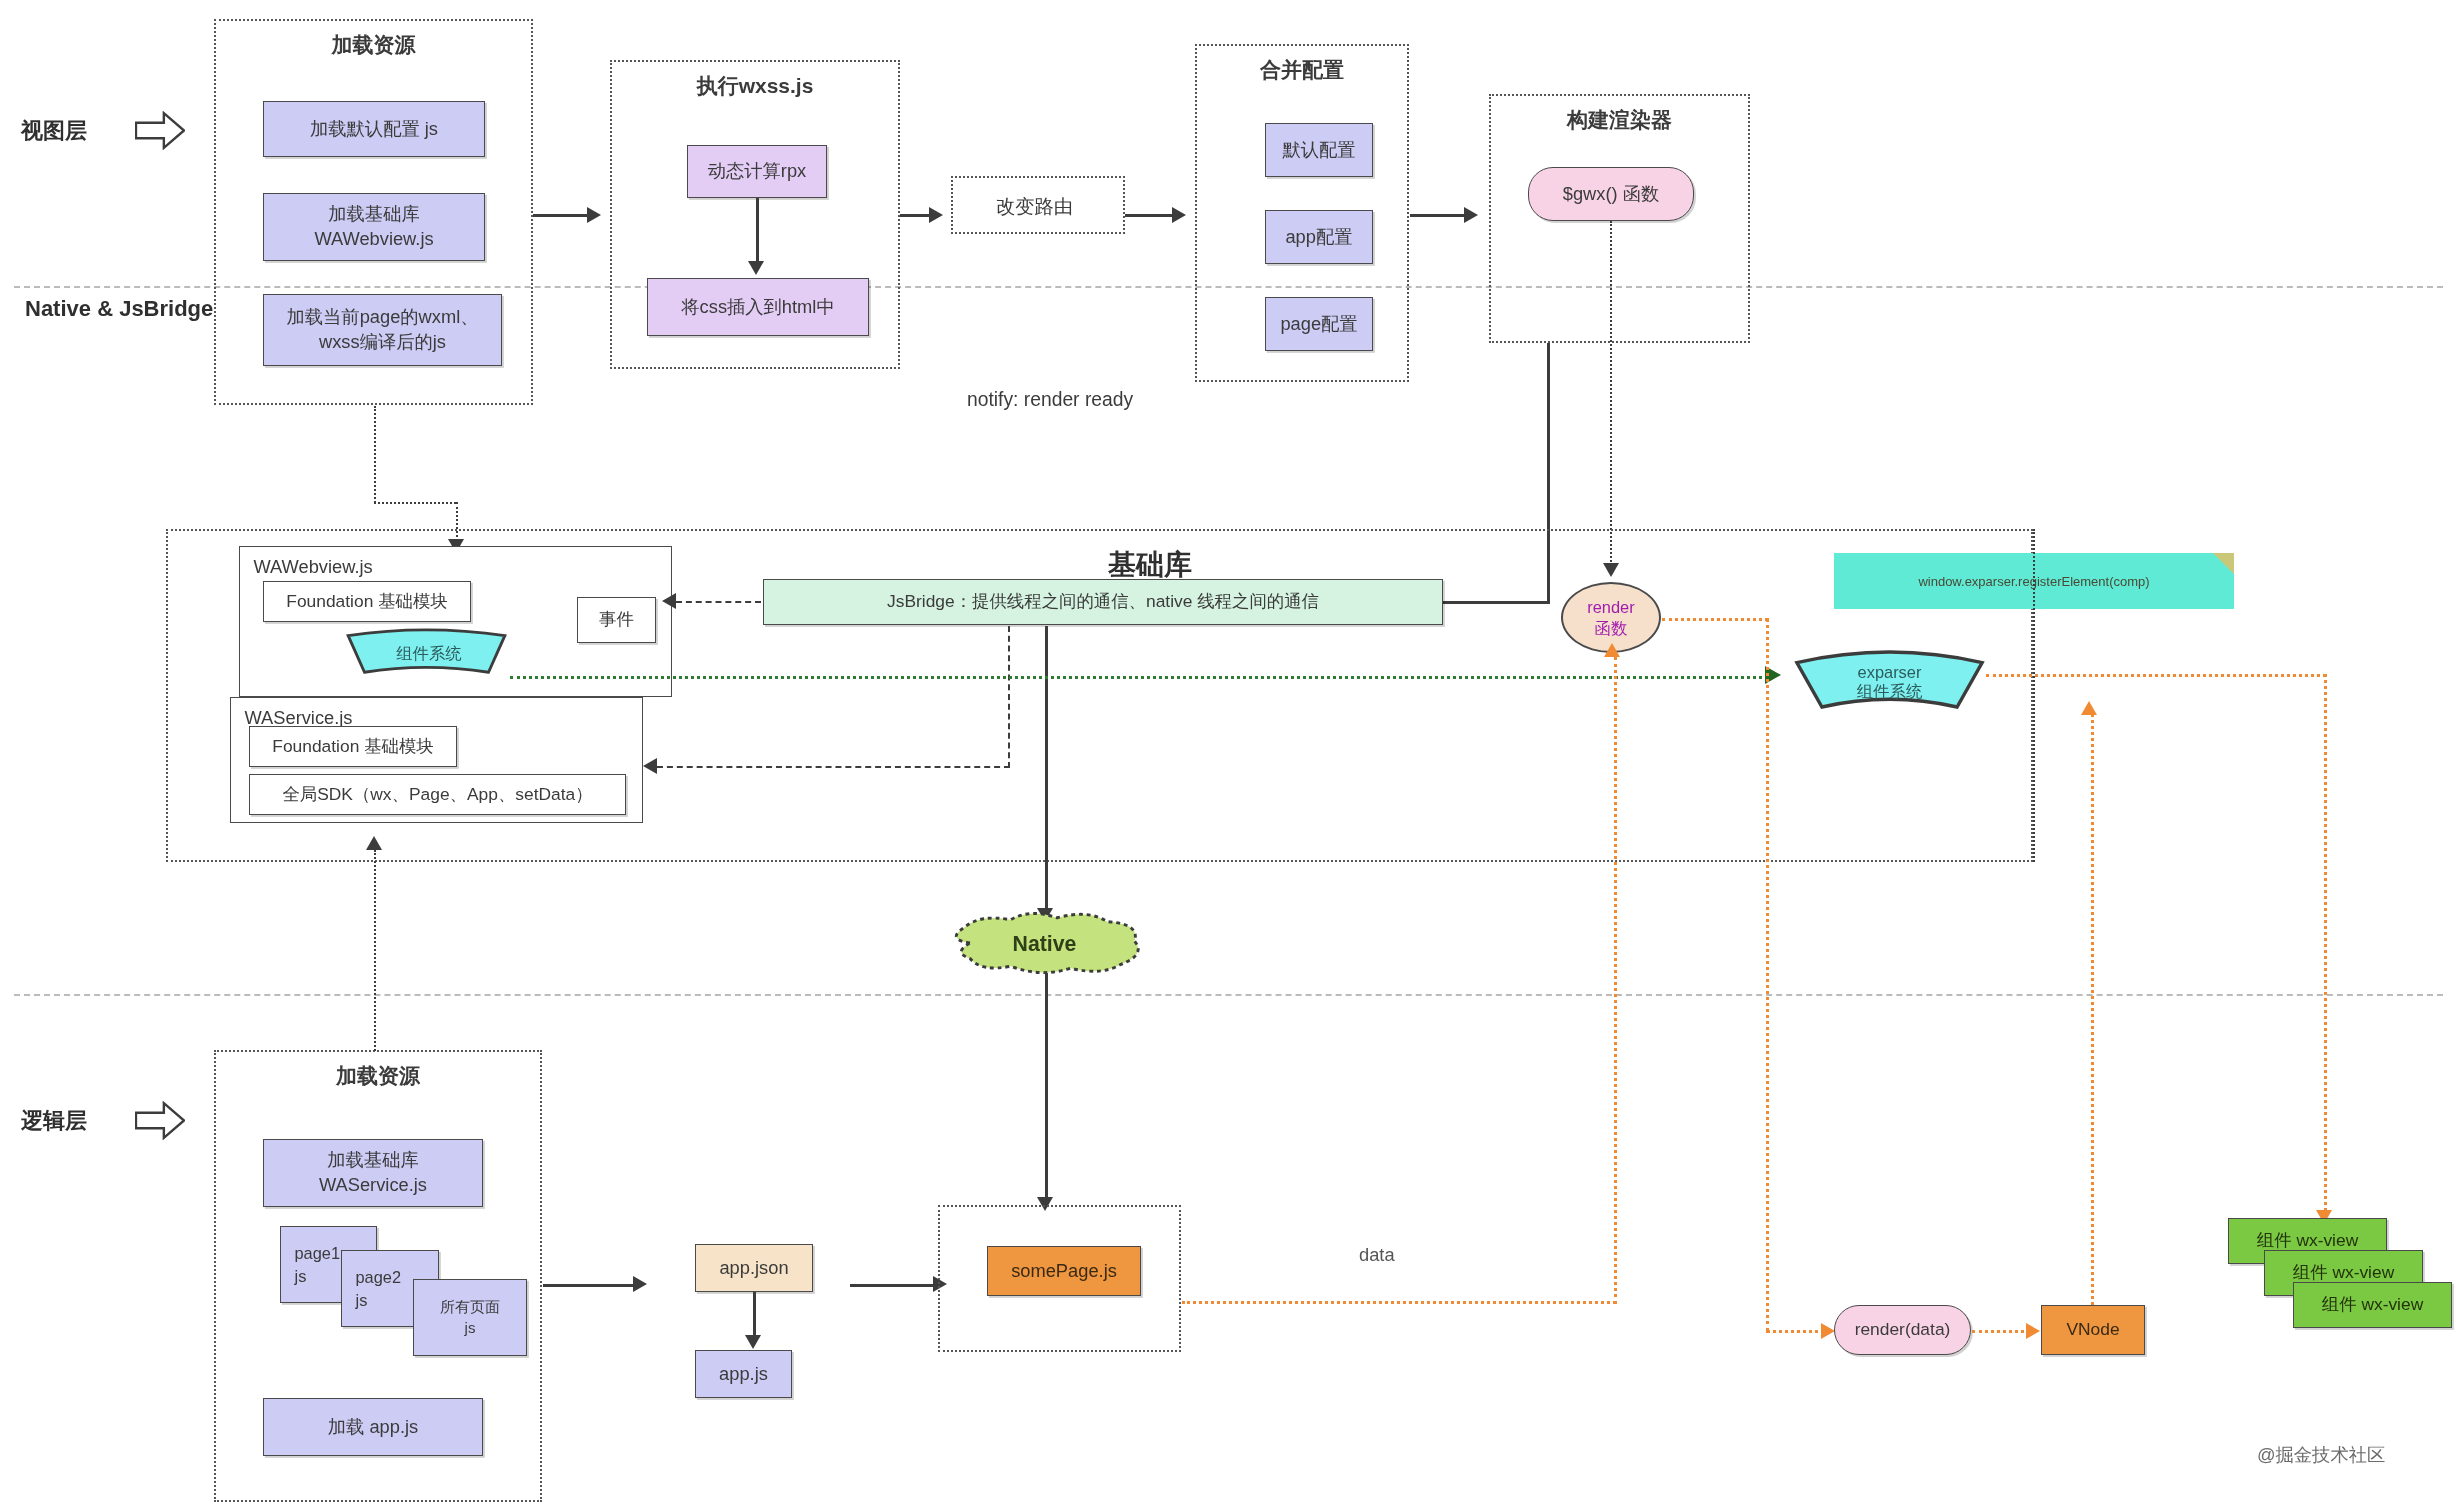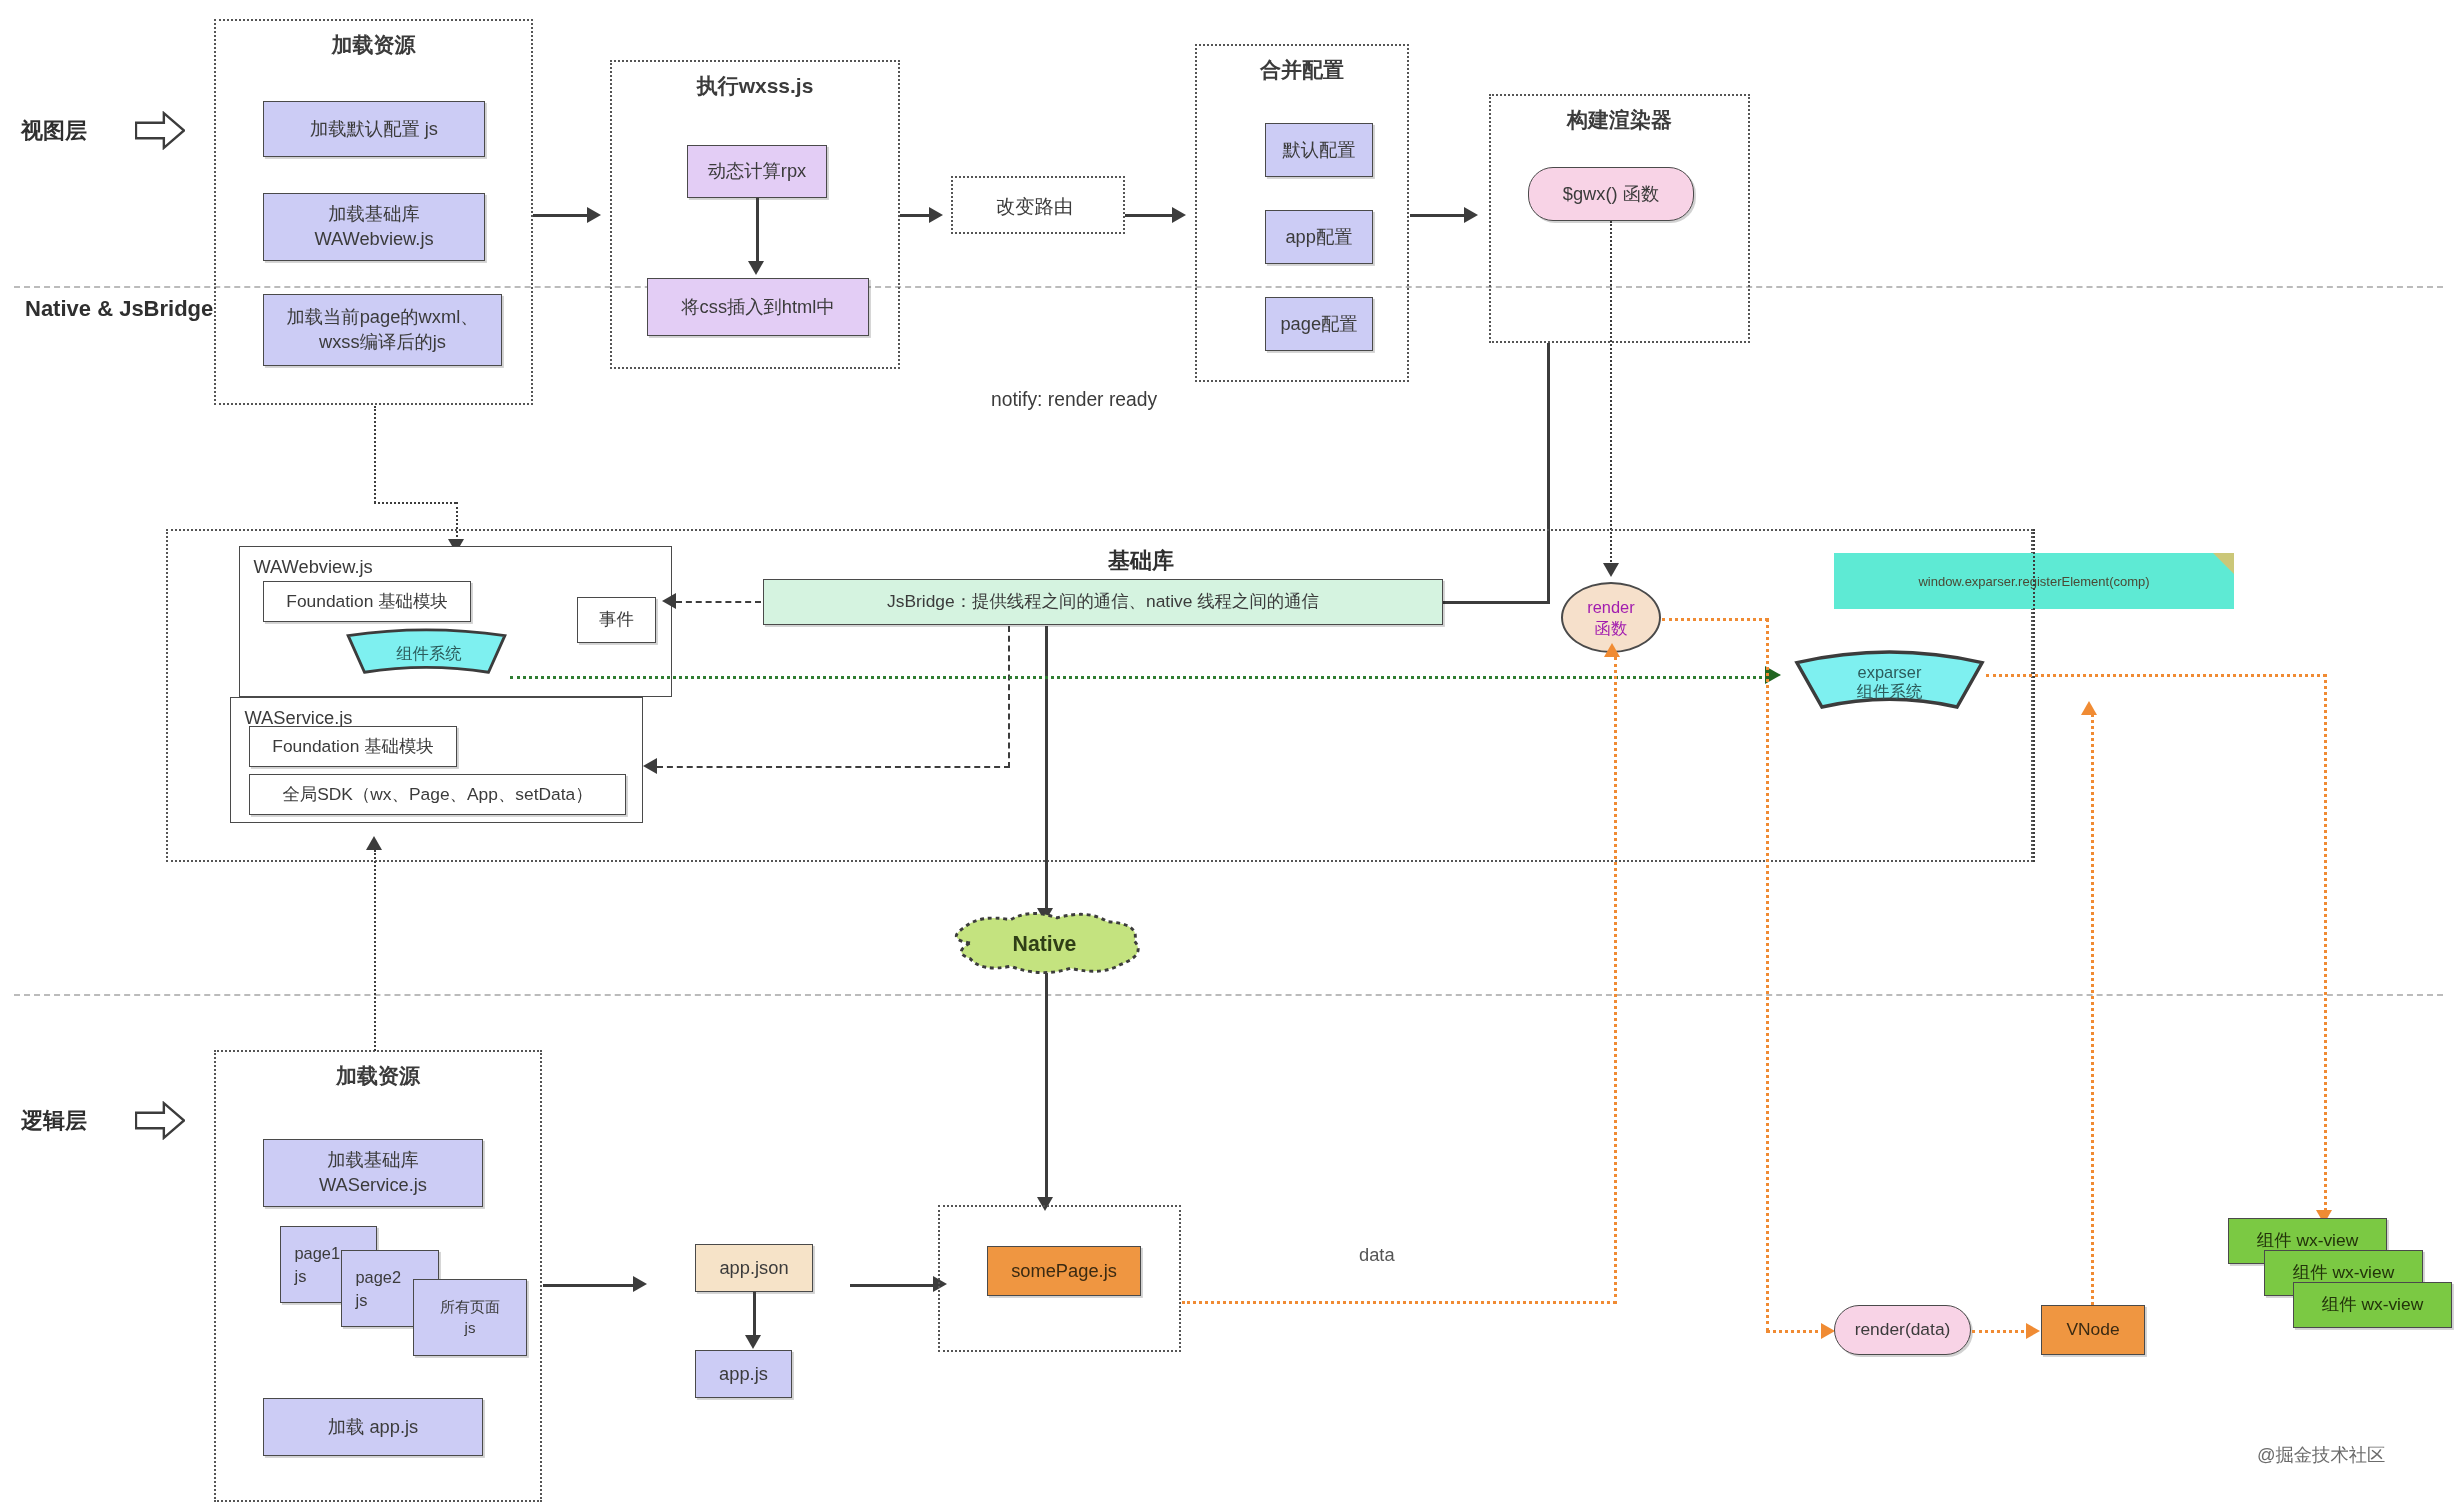--- a/index.html
+++ b/index.html
@@ -217,21 +217,21 @@
   </div>
   <div class="node purple" style="left:1265px; top:123px; width:108px; height:54px;">默认配置</div>
   <div class="node purple" style="left:1265px; top:210px; width:108px; height:54px;">app配置</div>
   <div class="node purple" style="left:1265px; top:297px; width:108px; height:54px;">page配置</div>
 
   <div class="group" style="left:1489px; top:94px; width:261px; height:249px;">
     <div class="gtitle">构建渲染器</div>
   </div>
   <div class="node pink" style="left:1528px; top:167px; width:166px; height:54px;">$gwx() 函数</div>
 
-  <div class="label" style="left:967px; top:389px;margin-left:24px;">notify: render ready</div>
+  <div class="label" style="left:967px; top:389px;">notify: render ready</div>
 
   <div class="ln lnh" style="left:533px; top:214px; width:58px;"></div>
   <div class="ar ar-r" style="left:587px; top:207px;"></div>
 
   <div class="ln lnh" style="left:900px; top:214px; width:31px;"></div>
   <div class="ar ar-r" style="left:929px; top:207px;"></div>
 
   <div class="ln lnh" style="left:1125px; top:214px; width:48px;"></div>
   <div class="ar ar-r" style="left:1172px; top:207px;"></div>
 
@@ -263,21 +263,21 @@
     </svg>
   </div>
   <div class="node plain" style="left:577px; top:597px; width:79px; height:46px; font-size:17.4px;">事件</div>
 
   <div class="node plain" style="left:230px; top:697px; width:413px; height:126px; box-shadow:none; display:block;">
     <div style="position:absolute; left:13.5px; top:7.7px; font-size:18.3px; color:#3b3b3b;">WAService.js</div>
   </div>
   <div class="node plain" style="left:249px; top:726px; width:208px; height:41px; font-size:17.4px;">Foundation 基础模块</div>
   <div class="node plain" style="left:249px; top:774px; width:377px; height:41px; font-size:17.4px;">全局SDK（wx、Page、App、setData）</div>
 
-  <div class="section-label" style="left:1108px; top:546px; font-weight:bold; font-size:22px;">基础库</div>
+  <div class="section-label" style="left:1108px; top:546px; font-weight:bold; font-size:28px;">基础库</div>
   <div class="node mint" style="left:763px; top:579px; width:680px; height:46px; font-size:17.4px;">JsBridge：提供线程之间的通信、native 线程之间的通信</div>
 
   <div class="dln dlnh" style="left:676px; top:601px; width:85px;"></div>
   <div class="ar ar-l" style="left:662px; top:593px;"></div>
 
   <div class="dln dlnv" style="left:1008px; top:626px; height:142px;"></div>
   <div class="dln dlnh" style="left:657px; top:766px; width:353px;"></div>
   <div class="ar ar-l" style="left:643px; top:758px;"></div>
 
   <div class="ln lnv" style="left:1045px; top:626px; height:290px;"></div>

